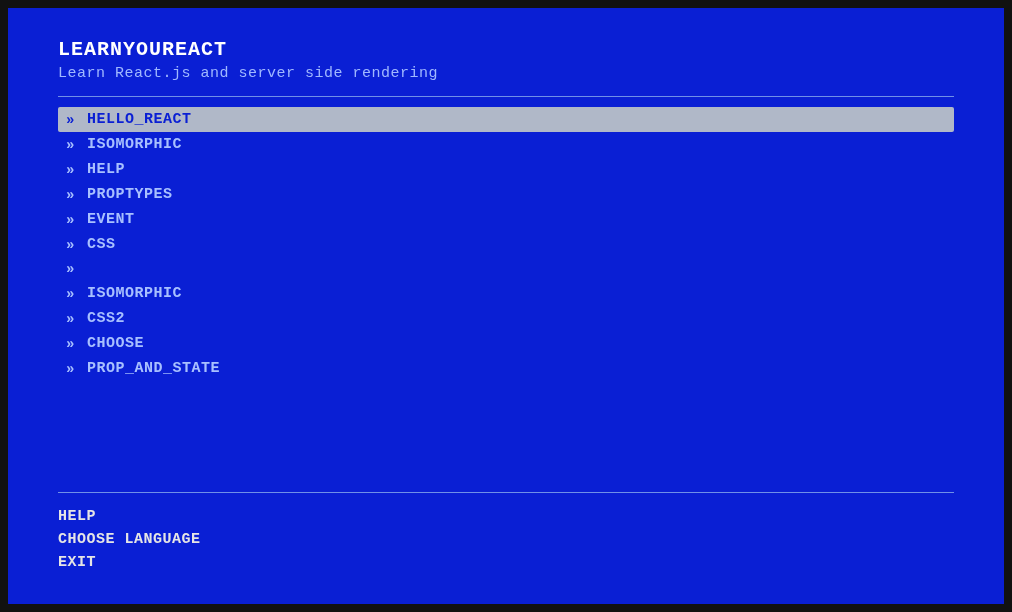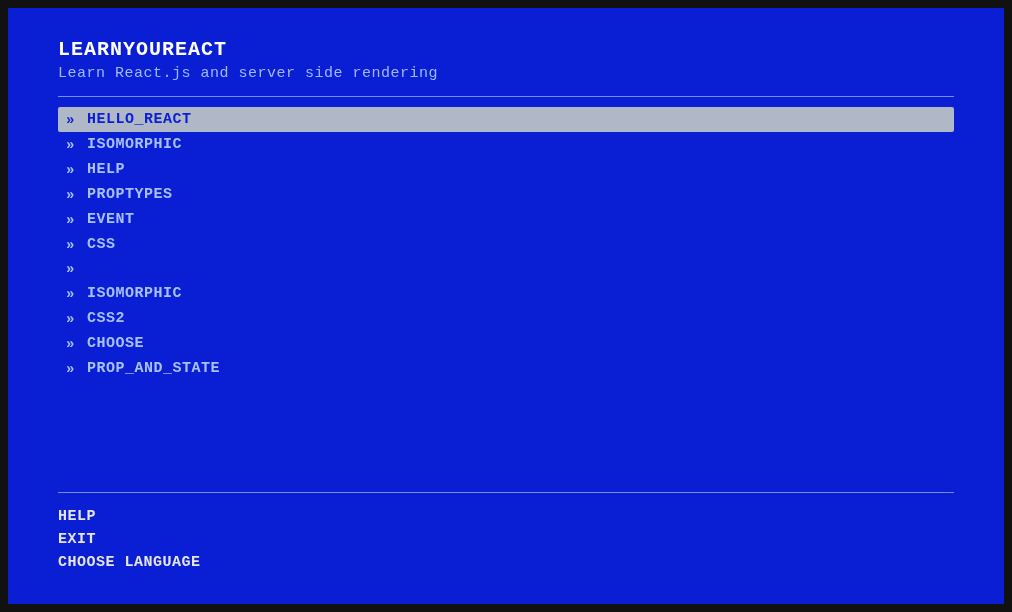--- a/index.html
+++ b/index.html
@@ -149,17 +149,17 @@
       </li>
       <li class="menu-item">
         <span class="arrow">»</span>
         <span>PROP_AND_STATE</span>
       </li>
     </ul>
   <div class="bottom-section">
     <hr class="bottom-divider">
     <div>
     <div class="bottom-link">HELP</div>
+        <div class="bottom-link">CHOOSE LANGUAGE</div>
         <div class="bottom-link">EXIT</div>
-        <div class="bottom-link">CHOOSE LANGUAGE</div>
       </div>
   </div>
 </div>
 
 </body></html>

